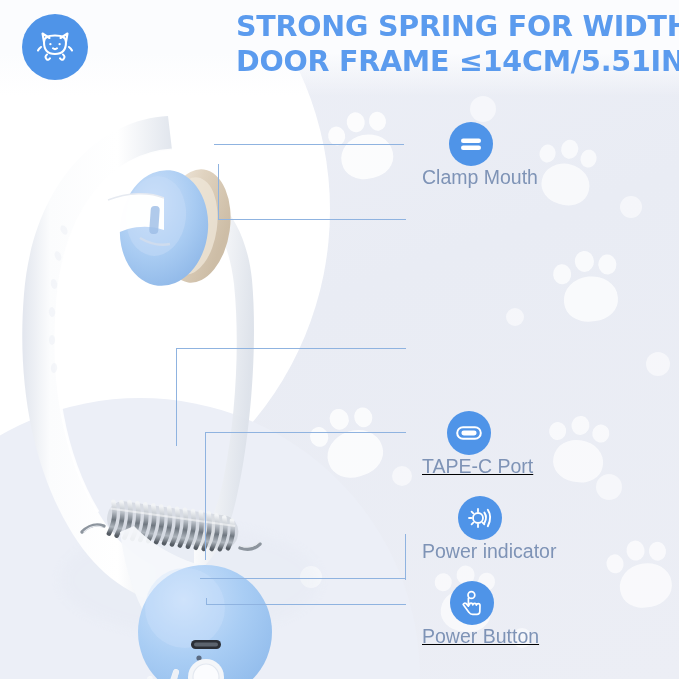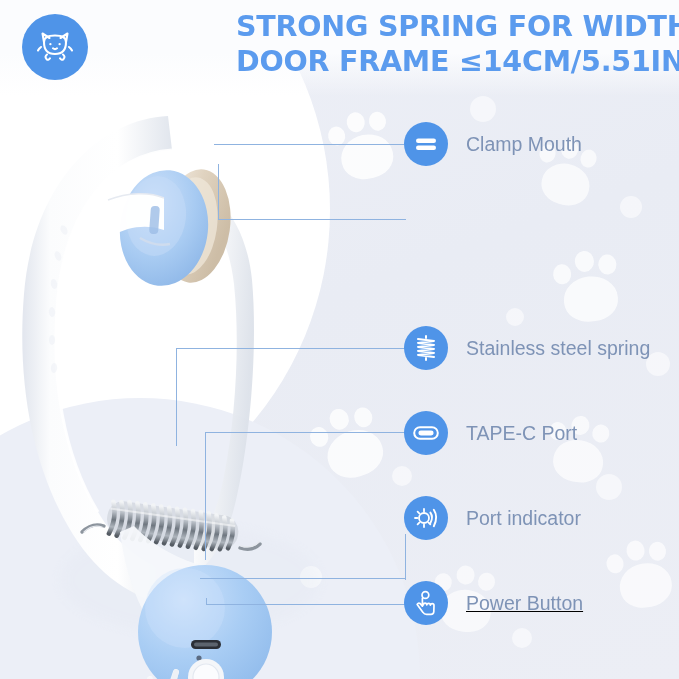--- a/index.html
+++ b/index.html
@@ -49,21 +49,21 @@
     letter-spacing:-0.2px;
     color:#5b9bee;
     font-family:"DejaVu Sans", sans-serif;
   }
   .headline .l2{display:block;white-space:nowrap;}
 
   
   .product{position:absolute;left:0;top:80px;width:400px;height:599px;}
 
   
-  .callout{position:absolute;display:flex;align-items:center;}
+  .callout{position:absolute;display:flex;align-items:center;flex-direction:column;}
   .cal-icon{
     width:44px;height:44px;border-radius:50%;
     background:#4f94e8;flex:0 0 44px;
     display:flex;align-items:center;justify-content:center;
     position:relative;z-index:3;
   }
   .cal-label{
     margin-left:18px;
     font-size:19.5px;color:#7e93b6;
     white-space:nowrap;
@@ -375,34 +375,22 @@
     <span class="cal-icon">
       <svg width="26" height="26" viewBox="0 0 26 26">
         <rect x="3" y="7.5" width="20" height="4.4" rx="2.2" fill="#ffffff"></rect>
         <rect x="3" y="14.5" width="20" height="4.4" rx="2.2" fill="#ffffff"></rect>
       </svg>
     </span>
     <span class="cal-label">Clamp Mouth</span>
   </div>
 
 
-  <div class="callout" style="left:404px;top:326px;">
-    <span class="cal-icon">
-      <svg width="26" height="28" viewBox="0 0 26 28">
-        <g fill="none" stroke="#ffffff" stroke-width="2" stroke-linecap="round" stroke-linejoin="round">
-          <path d="M13 2 L13 4"></path>
-          <path d="M5 5 L21 7 L5 9 L21 11 L5 13 L21 15 L5 17 L21 19 L5 21 L21 23"></path>
-          <path d="M13 24 L13 26"></path>
-        </g>
-      </svg>
-    </span>
-    <span class="cal-label">Stainless steel spring</span>
-  </div>
-
-  <div class="callout" style="left:404px;top:411px;">
+
+  <div class="callout" style="left:404px;top:411px;text-decoration:underline;">
     <span class="cal-icon">
       <svg width="28" height="20" viewBox="0 0 28 20">
         <rect x="2.2" y="4.2" width="23.6" height="11.6" rx="5.8" fill="none" stroke="#ffffff" stroke-width="2"></rect>
         <rect x="6.4" y="7.6" width="15.2" height="4.8" rx="2.4" fill="#ffffff"></rect>
       </svg>
     </span>
     <span class="cal-label">TAPE-C Port</span>
   </div>
 
   <div class="callout" style="left:404px;top:496px;">
@@ -414,21 +402,21 @@
           <path d="M12 20.6 L12 23"></path>
           <path d="M3 14 L5.4 14"></path>
           <path d="M5.6 7.6 L7.3 9.3"></path>
           <path d="M5.6 20.4 L7.3 18.7"></path>
           <path d="M16.6 18.6 L18.3 20.3"></path>
           <path d="M18.4 8.6 q3.2 4.6 0 10.4" stroke-width="1.9"></path>
           <path d="M21.8 5.8 q4.8 7.2 0 16.4" stroke-width="1.9"></path>
         </g>
       </svg>
     </span>
-    <span class="cal-label">Port indicator</span>
+    <span class="cal-label">Power indicator</span>
   </div>
 
   <div class="callout" style="left:404px;top:581px;text-decoration:underline;">
     <span class="cal-icon">
       <svg width="26" height="28" viewBox="0 0 26 28">
         <g fill="none" stroke="#ffffff" stroke-width="1.7" stroke-linecap="round" stroke-linejoin="round">
           <circle cx="12.4" cy="6" r="3.4"></circle>
           <path d="M9.4 9.2 L9.4 17.2
                    L7.2 14.6 q-2 -1.2 -3 0.8 L10 23.4
                    q1.2 2 3.6 2 L18 25.4 q2.6 0 2.8 -2.6

